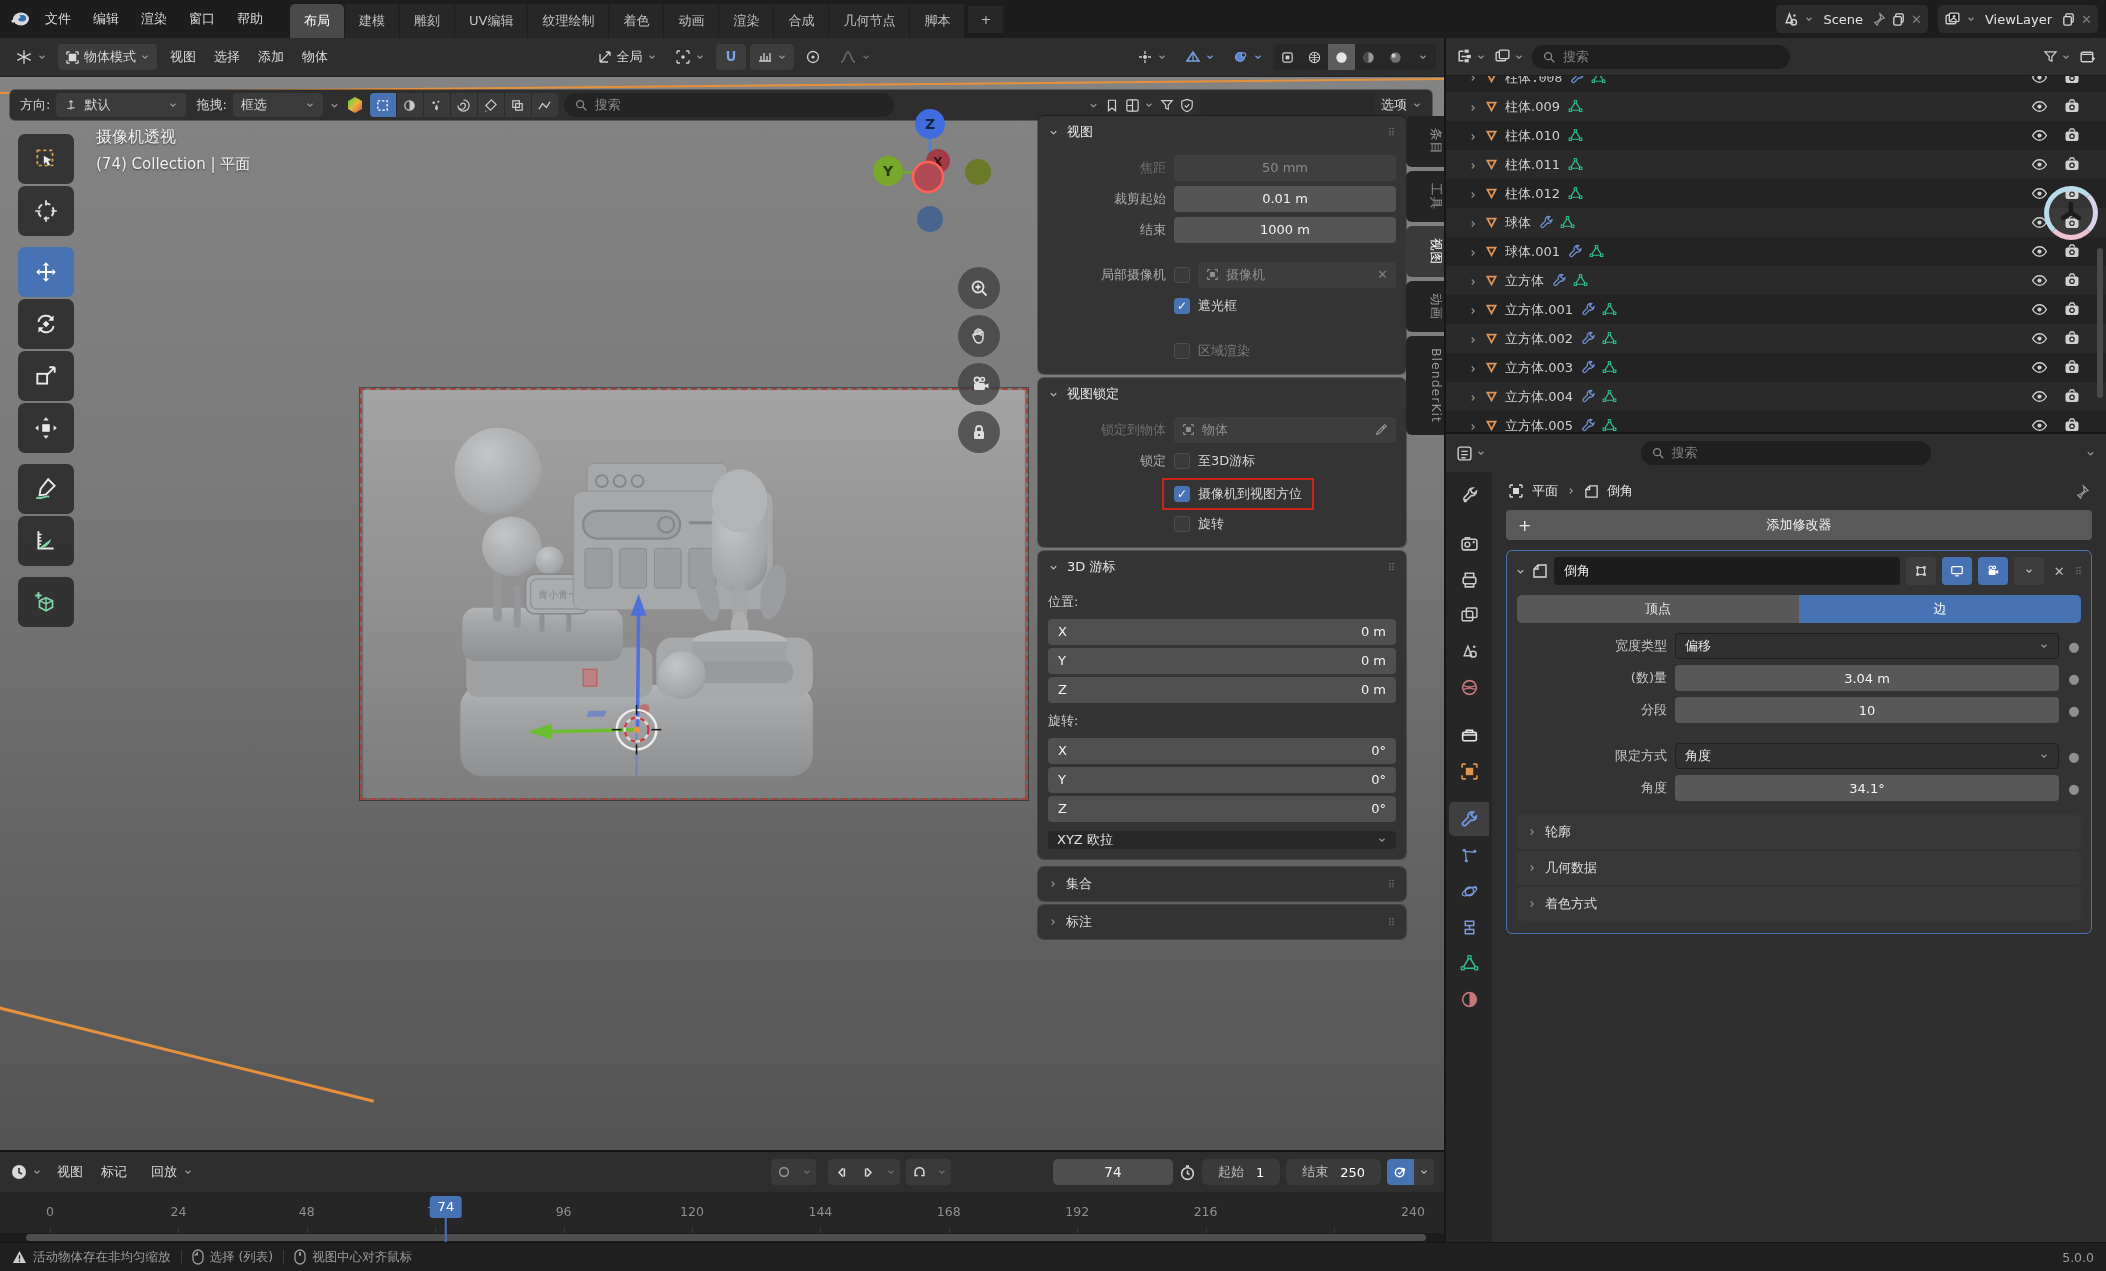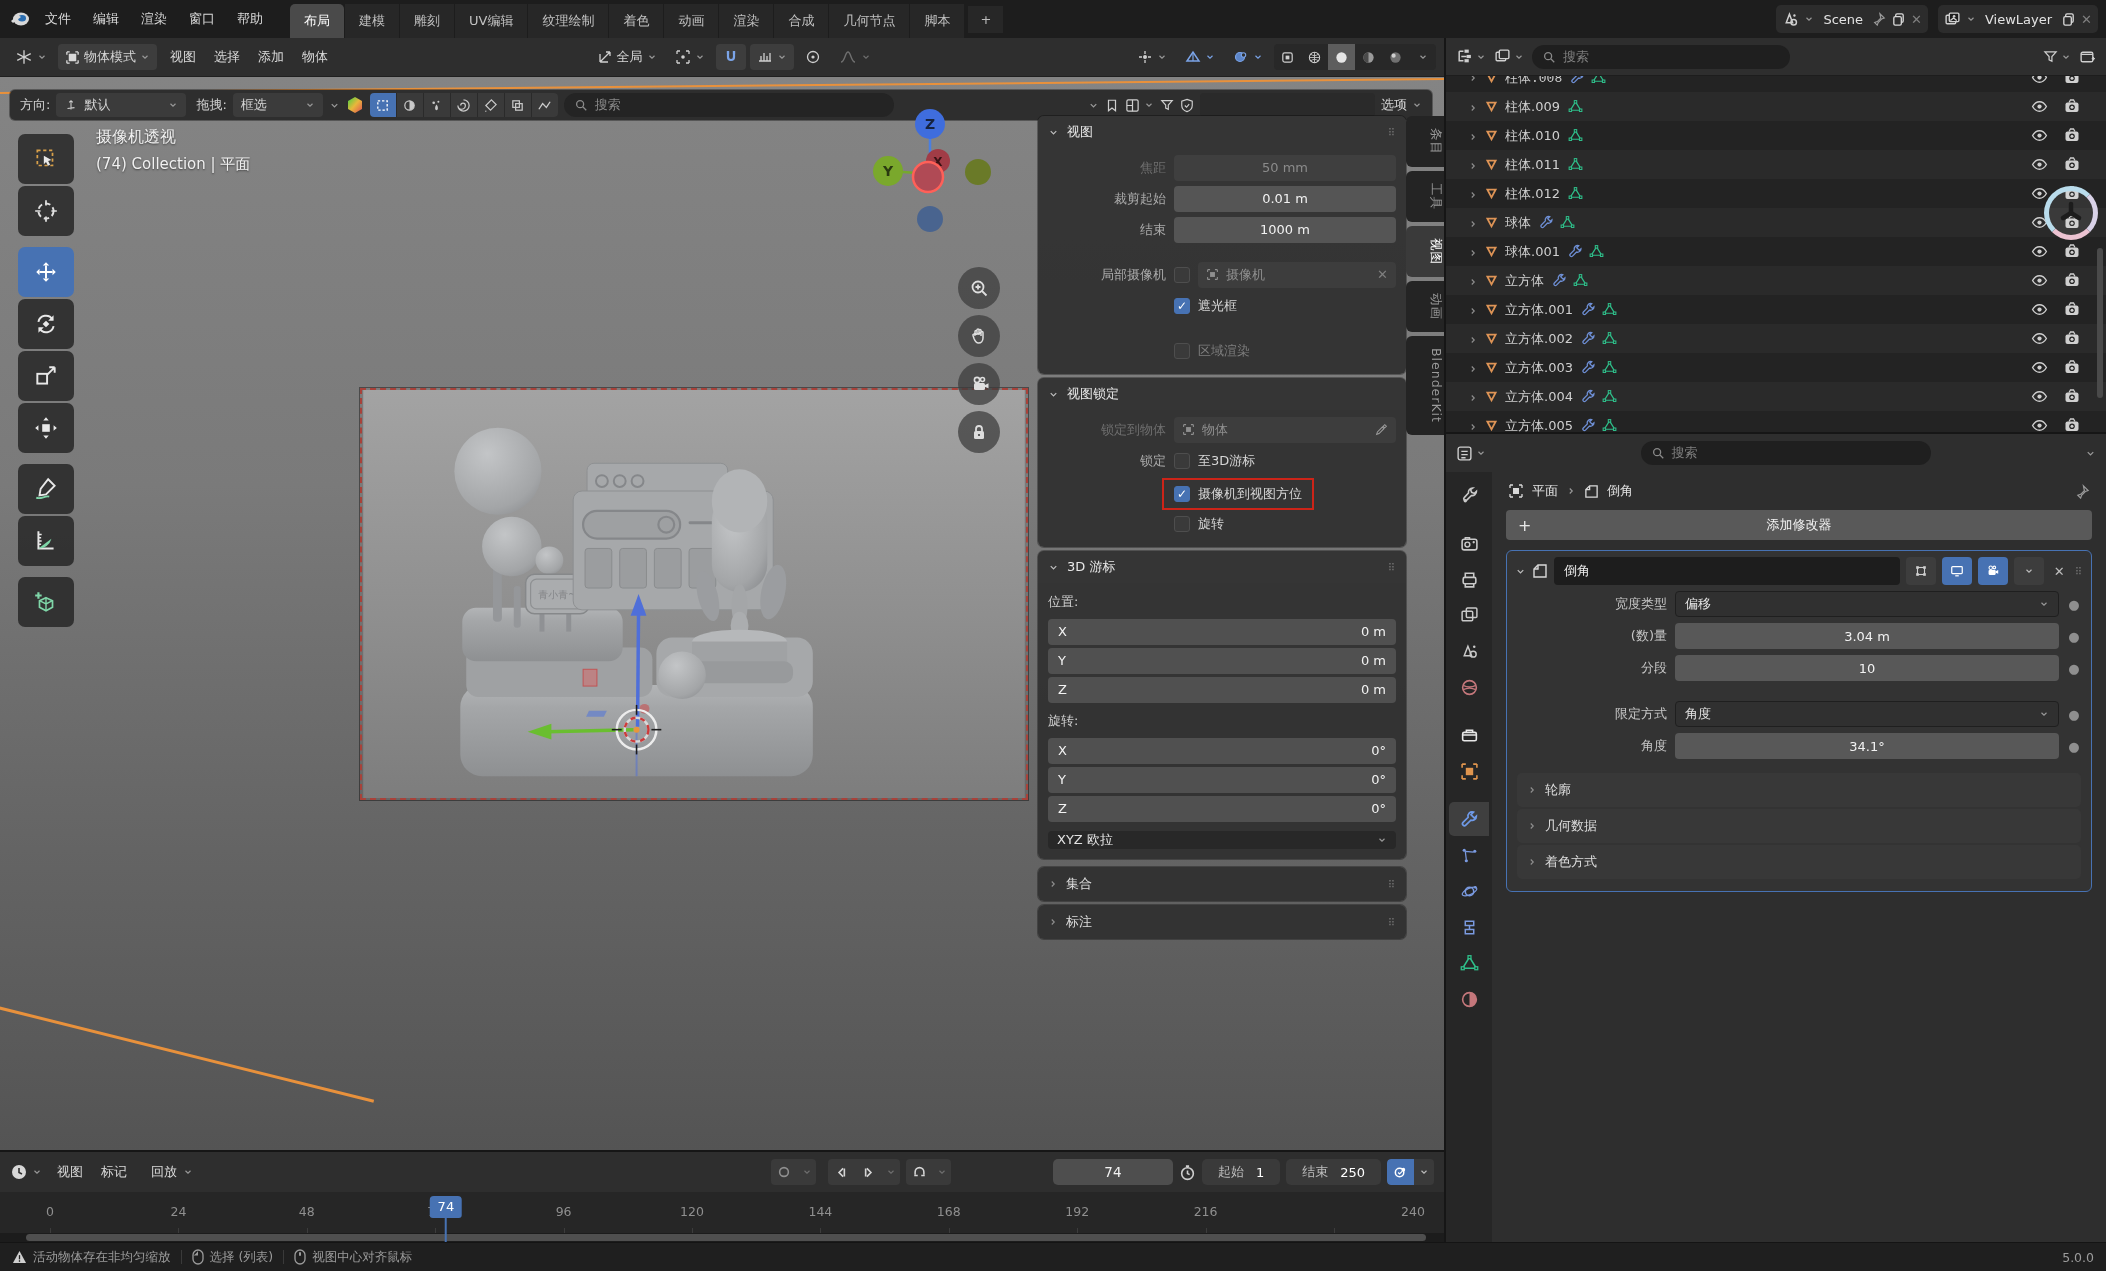--- a/index.html
+++ b/index.html
@@ -1636,20 +1636,24 @@
                     </svg>
                 </div>
                 <div class="mod-tgl">
                   <svg class="ic" width="10" height="10" viewBox="0 0 16 16">
                       <path d="M4 6l4 4 4-4" fill="none" stroke="#bdbdbd" stroke-width="1.8"></path>
                     </svg>
                 </div>
                 <span style="color:#bdbdbd; padding:0 4px">✕</span>
                 <span class="np-dots">⠿</span>
               </div>
+              <div class="mod-tabs" id="mod-tabs">
+                  <div class="mod-tab">顶点</div>
+                  <div class="mod-tab active">边</div>
+                </div>
               <div class="mod-rows">
                 <div class="mod-row">
                   <span class="mod-lab">宽度类型</span>
                   <div class="dropdown">
                       <span>偏移</span>
                       <span class="spacer"></span>
                       <svg class="ic" width="10" height="10" viewBox="0 0 16 16">
                         <path d="M4 6l4 4 4-4" fill="none" stroke="#9a9a9a" stroke-width="1.8"></path>
                       </svg>
                     </div>

